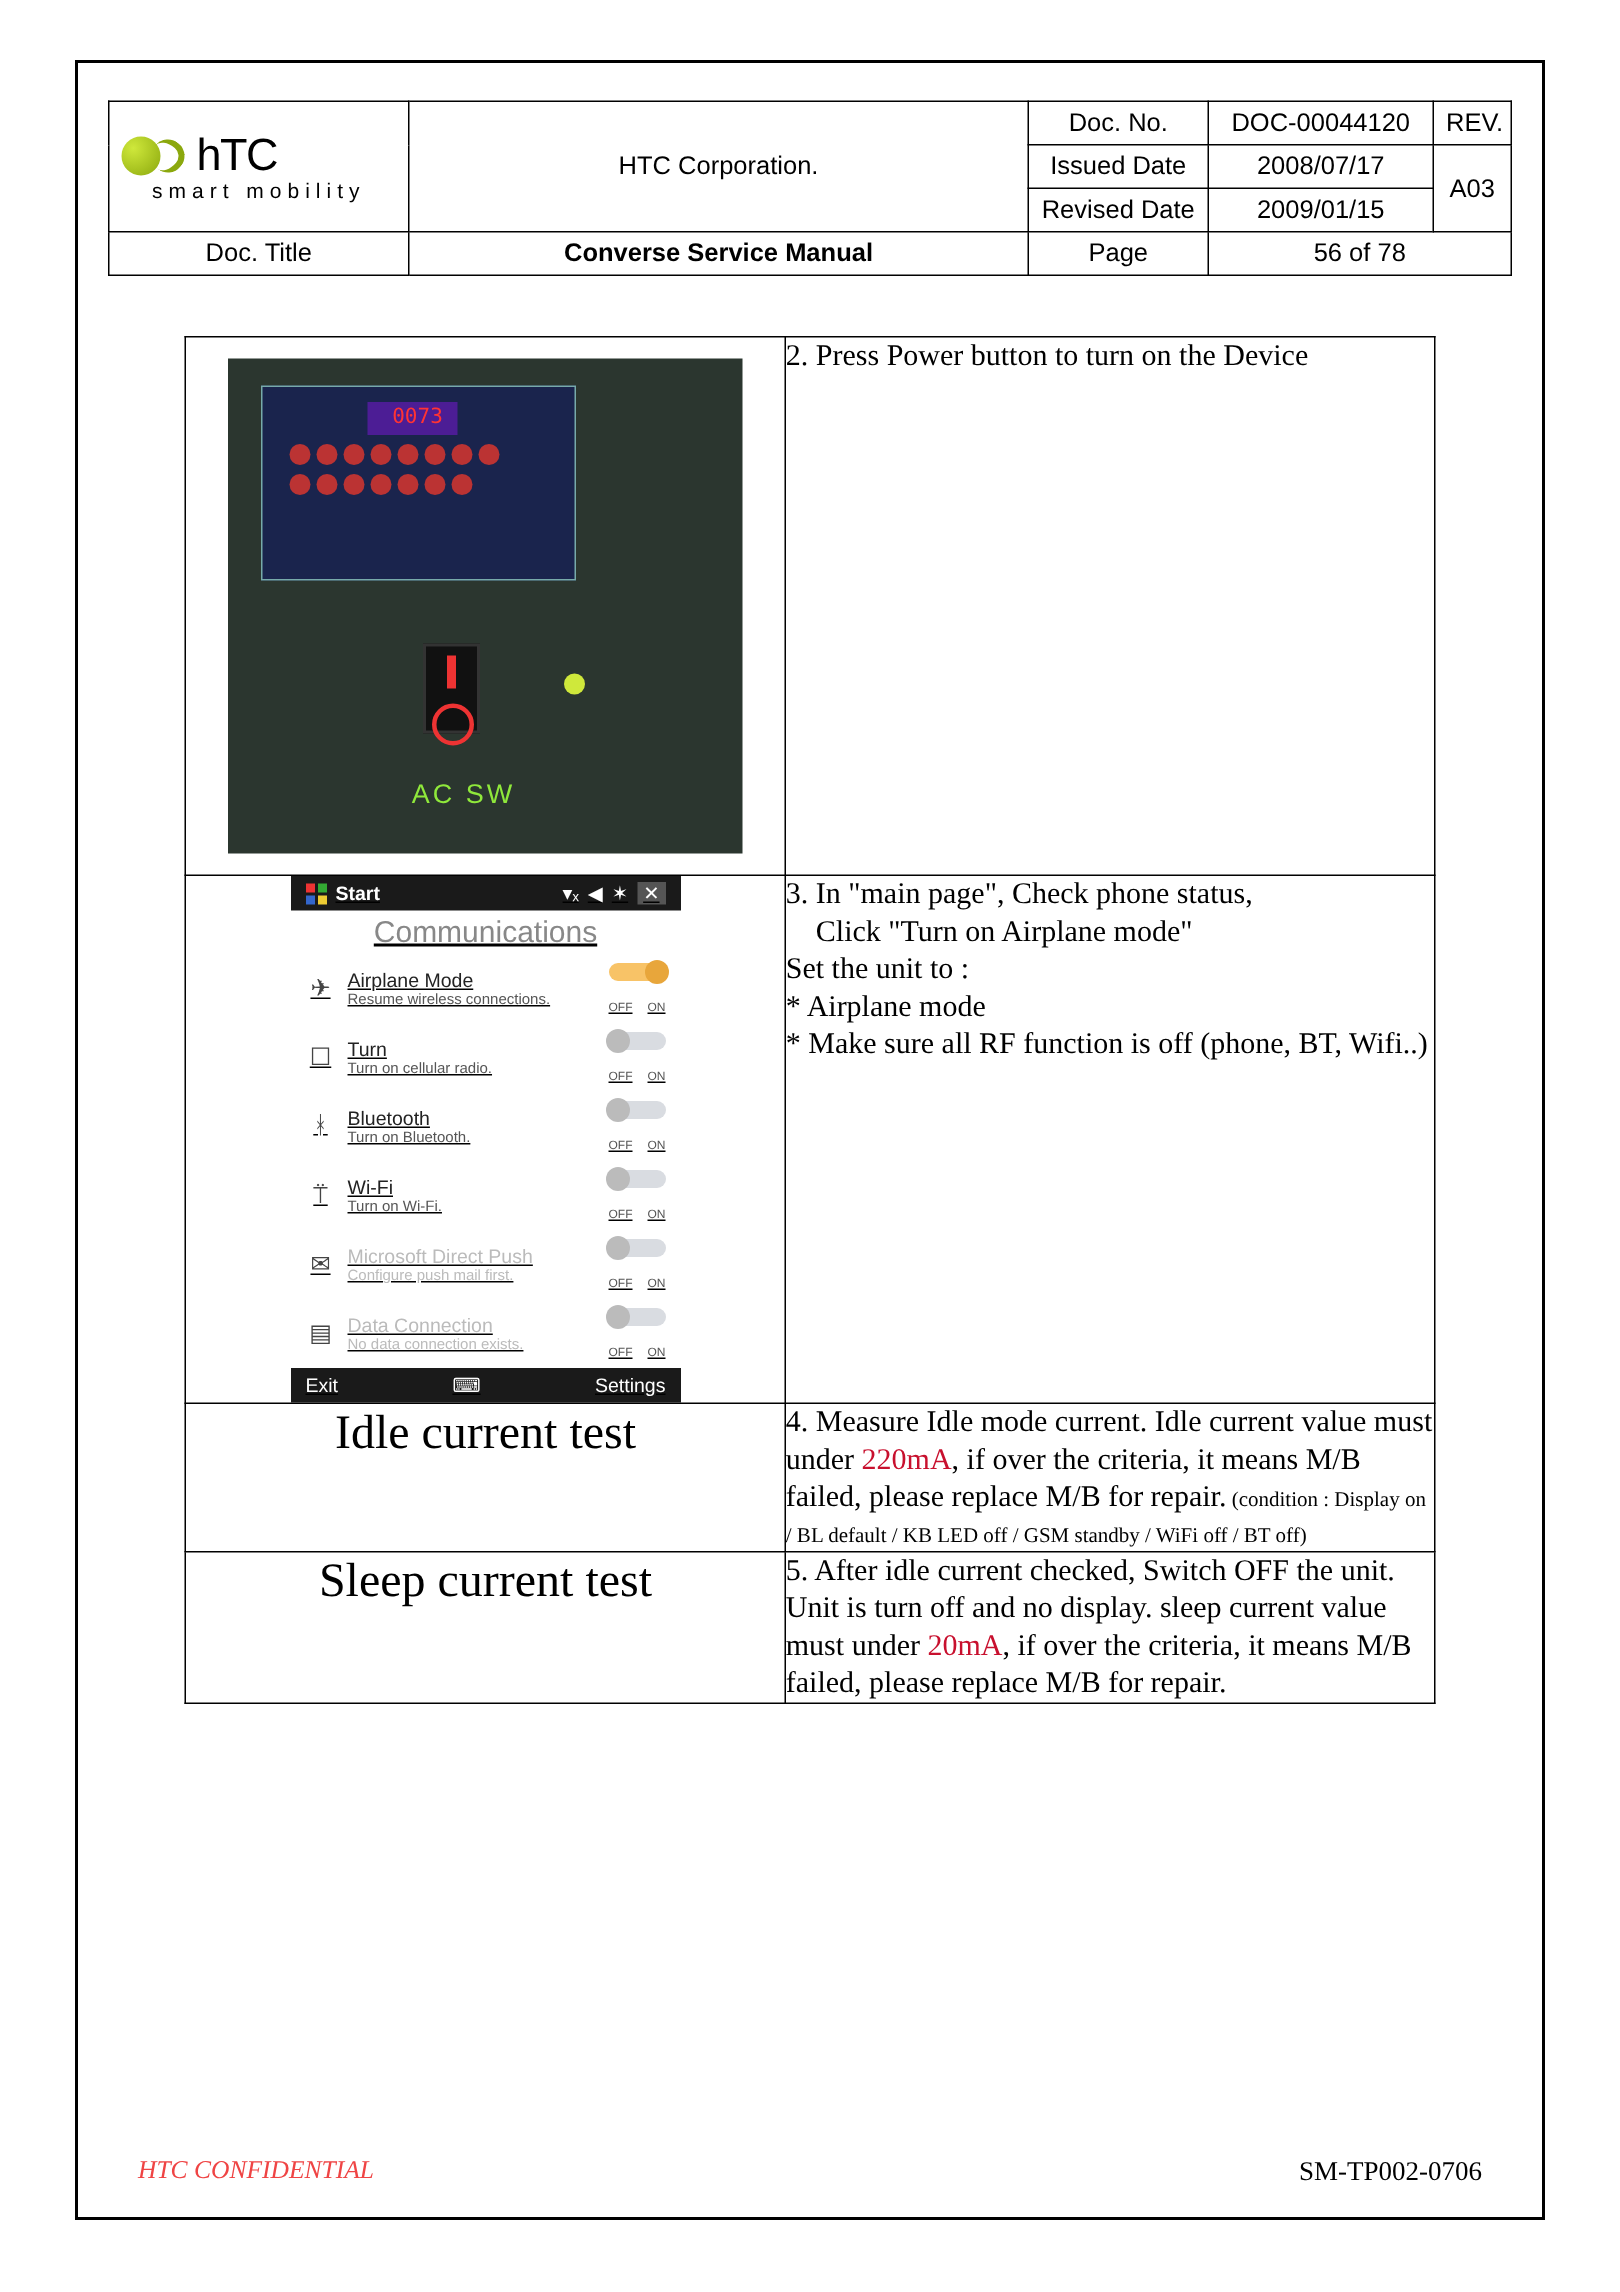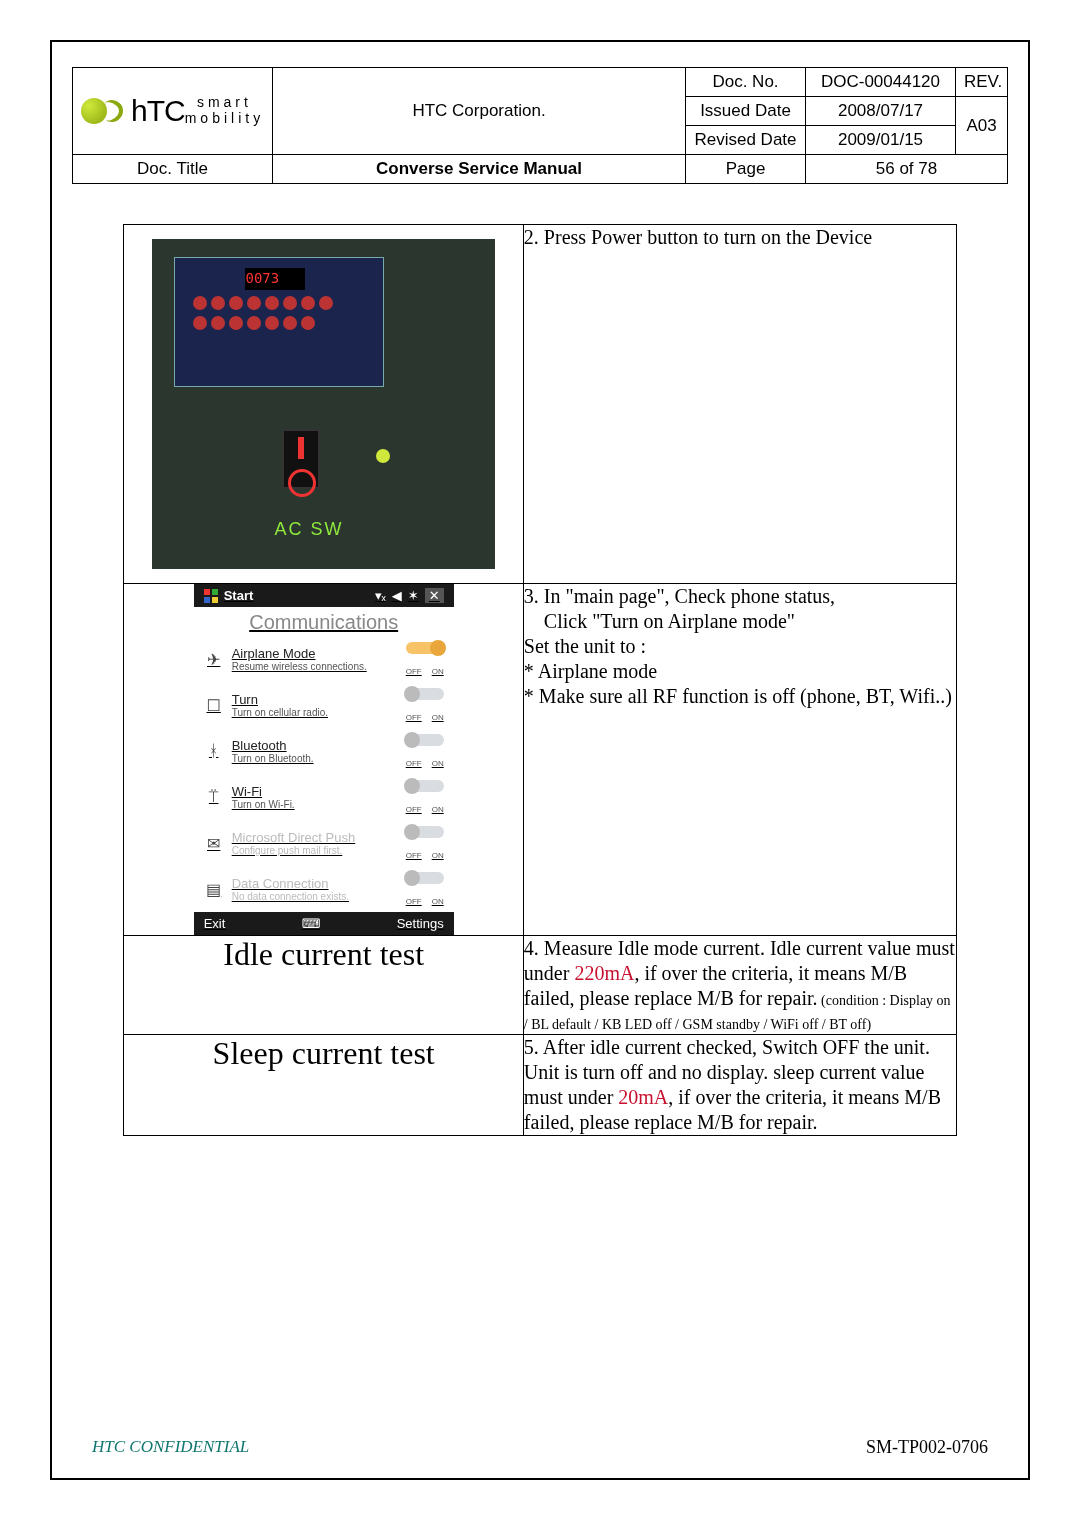--- a/index.html
+++ b/index.html
@@ -35,21 +35,21 @@
     color: #000;
   }
   .hdr-logo-cell { width: 200px; text-align: center; }
   .hdr-corp-cell { font-size: 24px; text-align: center; }
   .hdr-label { background: #fff; }
   .hdr-title-cell { text-align: center; font-weight: bold; font-family: Arial; }
 
   
   .logo-wrap {
     display: flex;
-    align-items: center;
+    flex-direction: column;
   }
   .htc-logo {
     display: flex;
     align-items: center;
     gap: 4px;
   }
   .globe {
     width: 26px; height: 26px;
     background: radial-gradient(circle at 30% 30%, #cfe83b, #8ba80d);
     border-radius: 50%;
@@ -117,25 +117,25 @@
   }
   .photo1 .board {
     position: absolute;
     left: 22px; top: 18px;
     width: 210px; height: 130px;
     background: #1a244d;
     border: 1px solid #7aa;
   }
   .photo1 .board .disp {
     width: 60px; height: 22px;
-    background: #000000;
+    background: #4c1d95;
     color: #f33;
     font-family: monospace;
     font-size: 14px;
-    padding: 2px 0;
+    padding: 2px 16px;
     margin: 10px 0 0 70px;
   }
   .photo1 .board .knobs {
     display:flex; gap:4px; margin: 6px 0 0 18px;
   }
   .photo1 .board .knobs span {
     width: 14px; height: 14px;
     border-radius: 50%;
     background: #b33;
   }
@@ -218,21 +218,21 @@
   .phone .togglewrap { display:flex; flex-direction:column; align-items:center; gap:13px; }
 
   .footer {
     position: absolute;
     bottom: 20px;
     left: 40px; right: 40px;
     display: flex;
     justify-content: space-between;
     font-family: "Times New Roman", serif;
   }
-  .footer .conf { font-style: italic; font-size: 17px; color: #0f766e; }
+  .footer .conf { font-style: italic; font-size: 17px; color: #ef4444; }
   .footer .code { font-size: 18px; }
 </style>
 </head>
 <body>
 
 <div class="page-outer">
   <div class="doc-body">
 
     <table class="hdr-table">
       <tbody>

